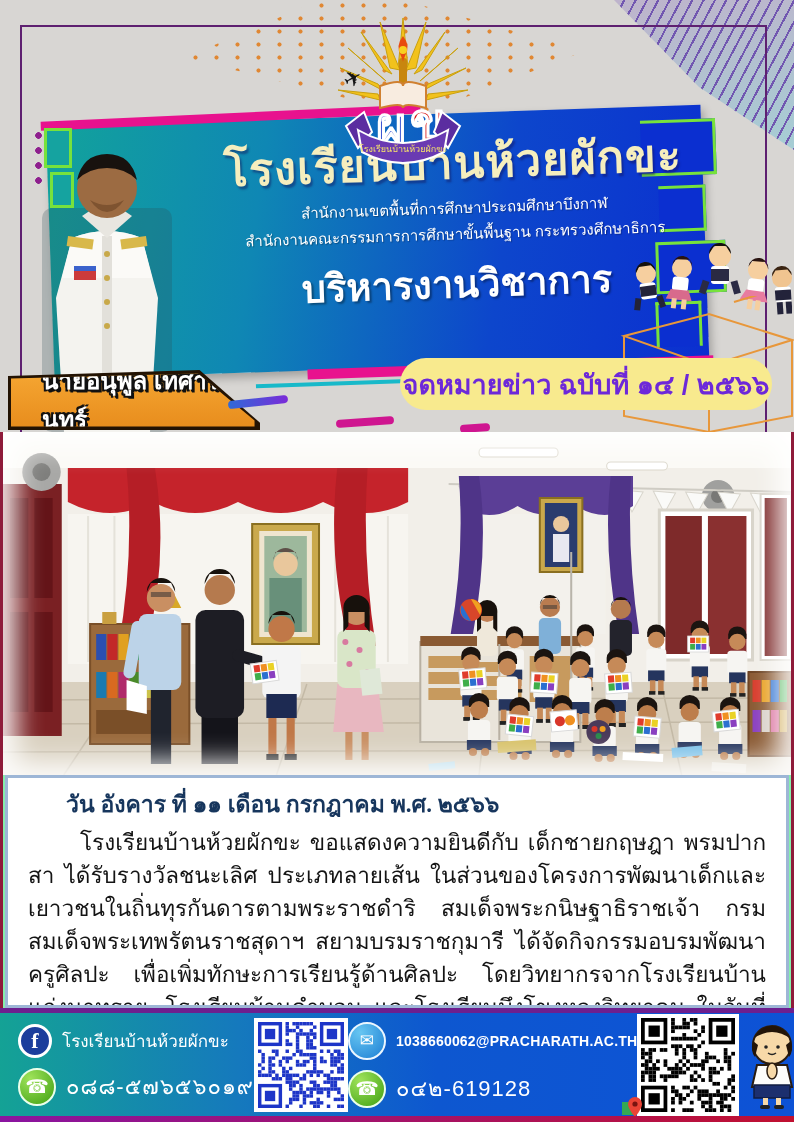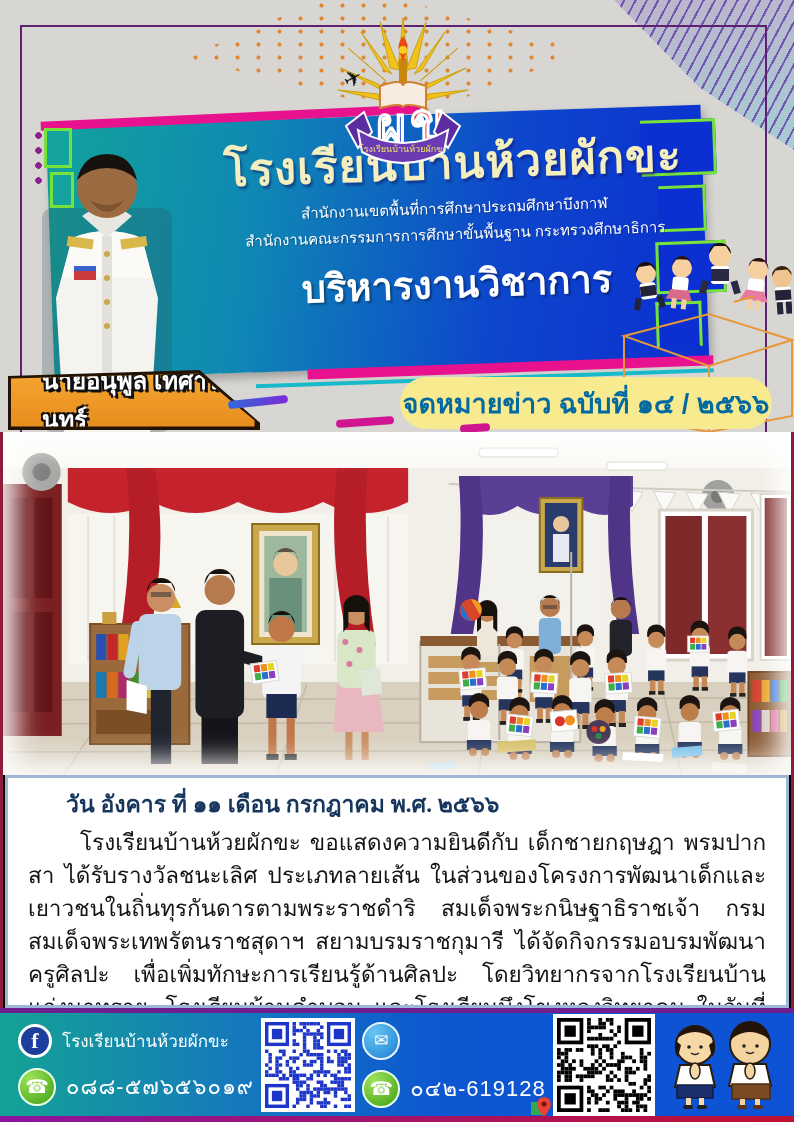--- a/index.html
+++ b/index.html
@@ -50,31 +50,31 @@
   .cube-wire{position:absolute;right:0;top:296px;width:180px;height:136px;}
 
   .name-plate{position:absolute;left:8px;top:370px;width:252px;height:60px;
     background:#231303;clip-path:polygon(0 10%,76% 0,100% 88%,100% 100%,0 100%);}
   .name-plate .inner{position:absolute;left:3px;top:3px;right:3px;bottom:3px;
     background:linear-gradient(180deg,#f5a632,#e88d1d);clip-path:polygon(0 10%,76% 1%,99% 88%,99% 99%,0 99%);
     display:flex;align-items:center;justify-content:center;}
   .name-plate .txt{font-size:24px;font-weight:bold;color:#fff;padding-right:26px;
     text-shadow:-2px -2px 0 #111,2px -2px 0 #111,-2px 2px 0 #111,2px 2px 0 #111,3px 3px 0 #111;padding-left:31px;}
 
-  .issue-pill{position:absolute;left:400px;top:377px;width:372px;height:52px;border-radius:27px;
+  .issue-pill{position:absolute;left:400px;top:358px;width:372px;height:52px;border-radius:27px;
     background:#f8ea8e;display:flex;align-items:center;justify-content:center;
-    font-size:27px;font-weight:bold;color:#0369a1;}
+    font-size:27px;font-weight:bold;color:#6d28d9;}
 
   .dash{position:absolute;height:8px;border-radius:4px;background:#cf1690;}
   .dash.d1{left:336px;top:418px;width:58px;transform:rotate(-4deg);}
   .dash.d3{left:460px;top:424px;width:30px;transform:rotate(-4deg);}
   .dash.violet{left:228px;top:398px;width:60px;background:linear-gradient(90deg,#2f6ad8,#7b2bd8);transform:rotate(-6deg);}
 
   
-  .mid{position:relative;width:794px;box-sizing:border-box;border-left:3px solid #8e1b3a;border-right:3px solid #8e1b3a;background:#000000;}
+  .mid{position:relative;width:794px;box-sizing:border-box;border-left:3px solid #8e1b3a;border-right:3px solid #8e1b3a;background:#86efac;}
   .photo-wrap{position:relative;width:788px;height:343px;overflow:hidden;background:#f2efe9;}
   .photo-wrap::after{content:'';position:absolute;inset:0;box-shadow:inset 0 0 26px 14px rgba(255,255,255,.9);pointer-events:none;}
   .photo-wrap svg{display:block;width:100%;height:100%;}
 
   .article{position:relative;height:233px;box-sizing:border-box;background:#fff;
     border:3px solid #9db6d6;margin:0 2px;padding:8px 20px 0 20px;overflow:hidden;
     font-family:"Liberation Serif",serif;color:#141414;}
   .article .date{font-size:23px;font-weight:bold;color:#17365d;padding-left:38px;margin:0 0 4px 0;}
   .article .body{font-size:22.5px;line-height:1.47;text-indent:52px;margin:0;text-align:justify;}
 
@@ -784,20 +784,21 @@
           <rect x="20" y="2" width="3" height="3" fill="currentColor"></rect>
           <rect x="0" y="18" width="7" height="7" fill="currentColor"></rect>
           <rect x="1" y="19" width="5" height="5" fill="#fff"></rect>
           <rect x="2" y="20" width="3" height="3" fill="currentColor"></rect>
         </svg>
     </div>
 
     <div class="f-col f-col2">
       <div class="f-row">
         <span class="cicon em">✉</span>
+        <span class="f-email">1038660062@PRACHARATH.AC.TH</span>
       </div>
       <div class="f-row">
         <span class="cicon ph">☎</span>
         <span class="f-num">๐๔๒-619128</span>
       </div>
       <svg class="gpin" width="22" height="26" viewBox="0 0 22 26">
         <rect x="1" y="6" width="13" height="13" fill="#34a853"></rect>
         <path d="M14 1 a7 7 0 0 1 7 7 c0 5 -7 13 -7 13 c0 0 -7 -8 -7 -13 a7 7 0 0 1 7 -7 Z" fill="#ea4335"></path>
         <circle cx="14" cy="8" r="2.6" fill="#7a1410"></circle>
       </svg>

